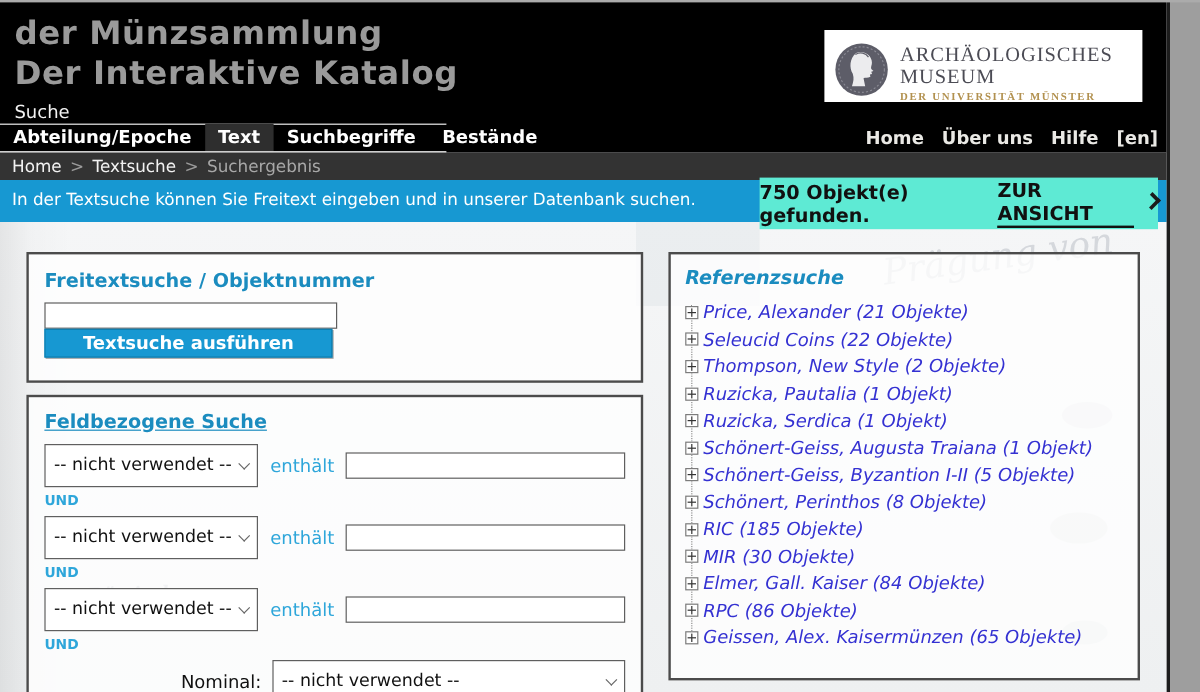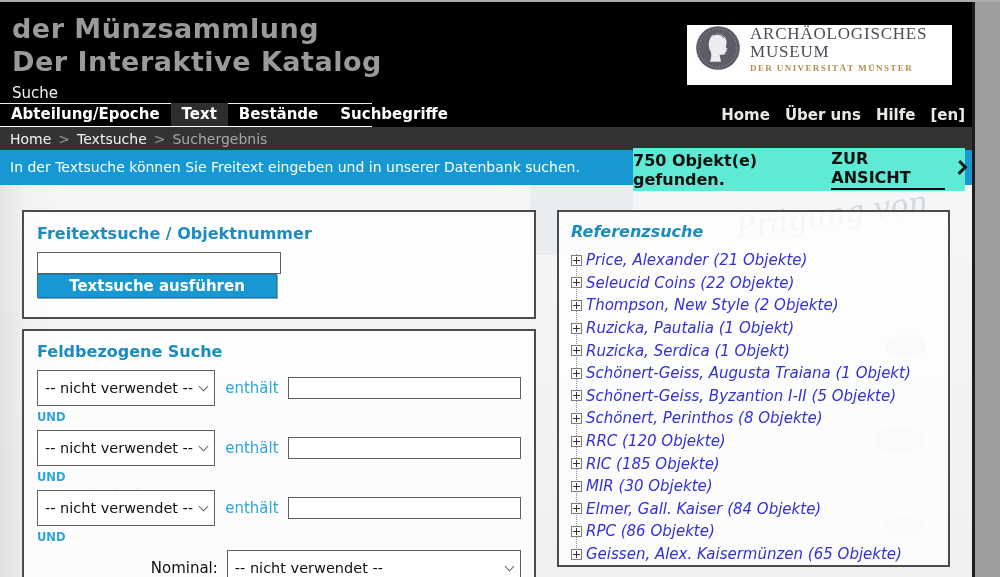--- a/index.html
+++ b/index.html
@@ -5,21 +5,21 @@
   * { margin:0; padding:0; box-sizing:border-box; }
   html,body { width:1000px; height:577px; overflow:hidden; }
   body { background:#9e9e9e; font-family:"DejaVu Sans","Liberation Sans",sans-serif; position:relative; }
   .topline { position:absolute; top:0; left:0; width:1000px; height:2px; background:#ababab; z-index:60; }
   .gray-strip { position:absolute; top:0; right:0; width:25px; height:577px; background:#9e9e9e; }
   .page { position:absolute; top:0; left:0; width:975px; height:577px; border-right:3px solid #1d1d1d; background:#f2f3f4; }
 
   
   .hdr { position:relative; height:127px; background:#000; }
   .site-title { position:absolute; left:12px; top:12px; font-size:27px; font-weight:bold; color:#9a9a9a; line-height:33px; letter-spacing:0.5px; }
-  .logo { position:absolute; top:25px; right:20px; width:265px; height:60px; background:#fff; display:flex; align-items:flex-start; padding:0 8px; }
+  .logo { position:absolute; top:25px; right:20px; width:265px; height:60px; background:#fff; display:flex; align-items:flex-end; padding:0 8px; }
   .logo-text { margin-left:9px; font-family:"Liberation Serif","DejaVu Serif",serif; }
   .logo-l1,.logo-l2 { font-size:17px; color:#4c4c55; letter-spacing:0.8px; line-height:18px; }
   .logo-l3 { font-size:9px; color:#b2914f; letter-spacing:1.4px; margin-top:2px; font-weight:bold; }
   .suche-label { position:absolute; left:12px; top:84px; font-size:15px; color:#f2f2f2; }
   .hr1 { position:absolute; top:103px; left:0; width:372px; height:1px; background:#ededed; }
   .hr2 { position:absolute; top:126px; left:0; width:372px; height:1px; background:#fff; }
   .tabs { position:absolute; top:103px; left:0; height:23px; display:flex; }
   .tab { height:23px; line-height:23px; padding:0 11px; color:#fff; font-weight:bold; font-size:15px; cursor:pointer; }
   .tab.active { background:#2e2e2e; }
   .topnav { position:absolute; top:103px; right:7px; height:23px; display:flex; gap:15px; align-items:center; }
@@ -111,22 +111,22 @@
         <div class="logo-l3">DER UNIVERSITÄT MÜNSTER</div>
       </div>
     </div>
 
     <div class="suche-label">Suche</div>
     <div class="hr1"></div>
 
     <nav class="tabs">
       <div class="tab">Abteilung/Epoche</div>
       <div class="tab active">Text</div>
+      <div class="tab">Suchbegriffe</div>
       <div class="tab">Bestände</div>
-      <div class="tab">Suchbegriffe</div>
     </nav>
 
     <nav class="topnav">
       <a>Home</a>
       <a>Über uns</a>
       <a>Hilfe</a>
       <a>[en]</a>
     </nav>
 
     <div class="hr2"></div>
@@ -159,21 +159,21 @@
     <div class="blob blob2"></div>
     <div class="blob blob3"></div>
 
     <section class="panel panel-freitext">
       <div class="ptitle">Freitextsuche / Objektnummer</div>
       <input class="textbox free-input" type="text" value="" style="">
       <button class="exec-btn">Textsuche ausführen</button>
     </section>
 
     <section class="panel panel-feld">
-      <div class="ptitle" style="margin-bottom:9px;">Feldbezogene Suche</div>
+      <div class="ptitle" style="margin-bottom:9px;text-decoration:underline;">Feldbezogene Suche</div>
 
       <div class="frow">
         <div class="sel w188">
           <span>-- nicht verwendet --</span>
           <span class="sel-arrow"></span>
         </div>
         <span class="enth">enthält</span>
         <input class="textbox row-input" type="text" value="" style="">
       </div>
       <div class="und">UND</div>
@@ -246,24 +246,20 @@
         <div class="ref-item">
           <span class="expander"></span>
           <a class="ref-link">Schönert-Geiss, Byzantion I-II (5 Objekte)</a>
         </div>
         <div class="ref-item">
           <span class="expander"></span>
           <a class="ref-link">Schönert, Perinthos (8 Objekte)</a>
         </div>
         <div class="ref-item">
           <span class="expander"></span>
-          <a class="ref-link">RRC (120 Objekte)</a>
-        </div>
-        <div class="ref-item">
-          <span class="expander"></span>
           <a class="ref-link">RIC (185 Objekte)</a>
         </div>
         <div class="ref-item">
           <span class="expander"></span>
           <a class="ref-link">MIR (30 Objekte)</a>
         </div>
         <div class="ref-item">
           <span class="expander"></span>
           <a class="ref-link">Elmer, Gall. Kaiser (84 Objekte)</a>
         </div>

